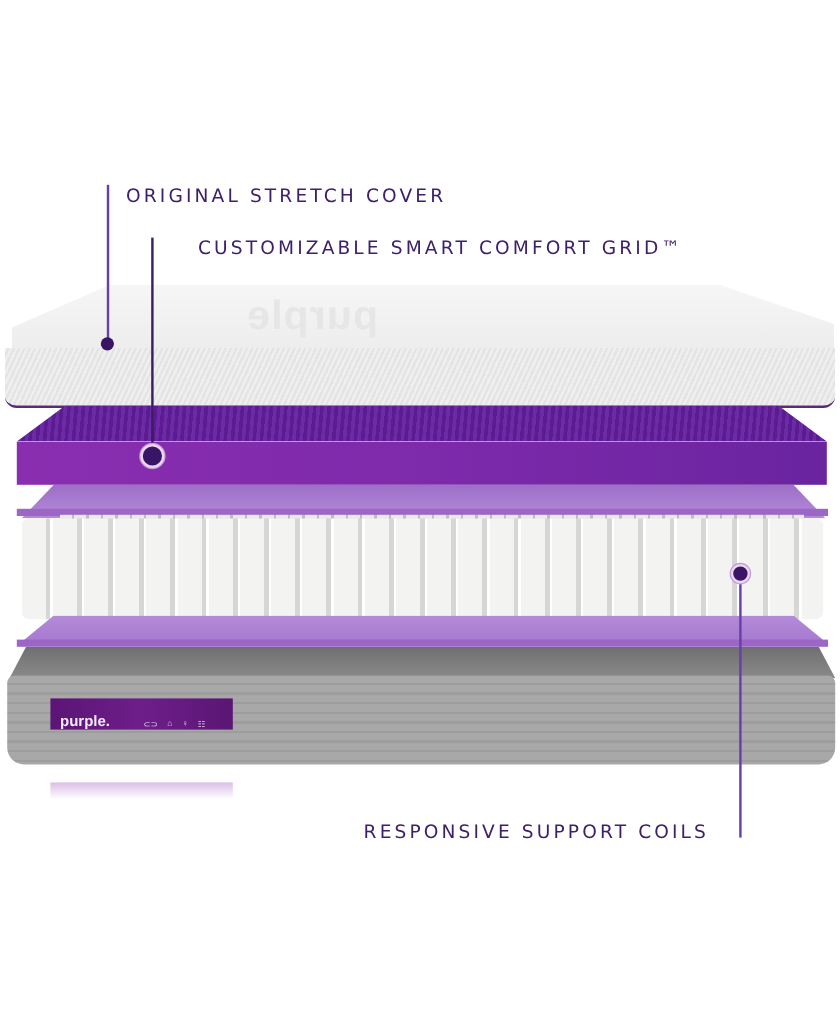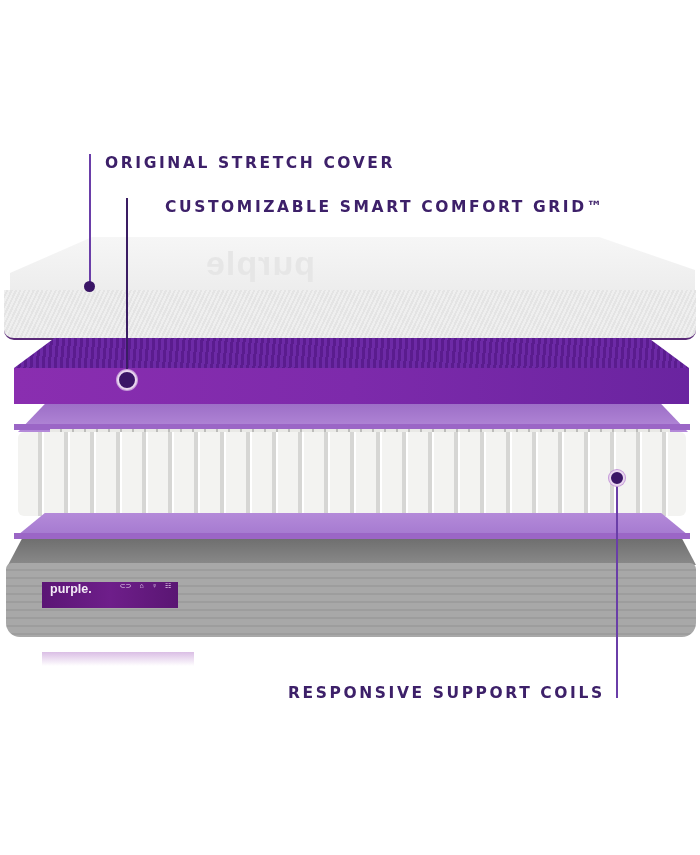--- a/index.html
+++ b/index.html
@@ -1,18 +1,18 @@
 <!DOCTYPE html>
 <html><head>
 <meta charset="utf-8">
 <style>
   html, body { margin:0; padding:0; background:#ffffff; }
   body { width:700px; height:855px; position:relative; overflow:hidden; font-family:"Liberation Sans", sans-serif; }
   .label {
-    position:absolute; color:#3d2069; font-weight:bold; font-size:15.5px;
+    position:absolute; color:#3d2069; font-weight:normal; font-size:15.5px;
     letter-spacing:2.6px; white-space:nowrap; font-family:"DejaVu Sans", sans-serif;
   }
   .vline { position:absolute; width:2px; background:#6a3ea8; }
   .vline.dark { background:#3a1d63; }
   .dot { position:absolute; border-radius:50%; background:#3a1566; box-sizing:border-box; }
   .dot.ring { border:2px solid #e9d6ef; box-shadow:0 0 0 1px #c59ad9; }
   .layer { position:absolute; }
   
   .cover-top { left:10px; top:237px; width:685px; height:60px;
     background:linear-gradient(180deg,#f6f6f6,#ececec);
@@ -52,34 +52,34 @@
   .lav-side2 { left:14px; top:533px; width:676px; height:6px; background:#9b66c6; }
   
   .base-top { left:8px; top:539px; width:688px; height:26px;
     background:linear-gradient(180deg,#6f6f6f,#8a8a8a);
     clip-path:polygon(2% 0,98% 0,100% 100%,0 100%);
   }
   .base-side { left:6px; top:563px; width:690px; height:74px;
     background:repeating-linear-gradient(180deg,#a8a8a8 0 6px,#9d9d9d 6px 8px);
     border-radius:6px 6px 14px 14px;
   }
-  .badge { position:absolute; left:42px; top:582px; width:136px; height:26px;
-    background:linear-gradient(90deg,#5b1575,#6e1e8a,#5a1673); display:flex; align-items:flex-start; padding-left:8px; box-sizing:border-box; }
+  .badge { position:absolute; left:42px; top:582px; width:152px; height:26px;
+    background:linear-gradient(90deg,#5b1575,#6e1e8a,#5a1673); display:flex; align-items:flex-end; padding-left:8px; box-sizing:border-box; }
   .badge-logo { color:#f3eaf6; font-weight:bold; font-size:12.5px; margin-right:28px; }
   .badge-icons { display:flex; gap:8px; }
   .badge-icon { color:#e5d2ec; font-size:7px; }
   .reflection { position:absolute; left:42px; top:652px; width:152px; height:14px;
     background:linear-gradient(180deg,rgba(150,70,180,0.35),rgba(255,255,255,0)); }
 </style>
 </head>
 <body>
 
 <div class="label" style="left:105px; top:154px;">ORIGINAL STRETCH COVER</div>
 <div class="label" style="left:141px; top:198px;margin-left:24px;">CUSTOMIZABLE SMART COMFORT GRID™</div>
-<div class="label" style="left:288px; top:684px;">RESPONSIVE SUPPORT COILS</div>
+<div class="label" style="left:303px; top:684px;">RESPONSIVE SUPPORT COILS</div>
 
 <div class="layer cover-top"></div>
 <div class="cover-logo">purple</div>
 <div class="layer cover-side"></div>
 
 <div class="layer grid-top"></div>
 <div class="layer grid-side"></div>
 
 <div class="layer lav-top1"></div>
 <div class="layer lav-side1"></div>

